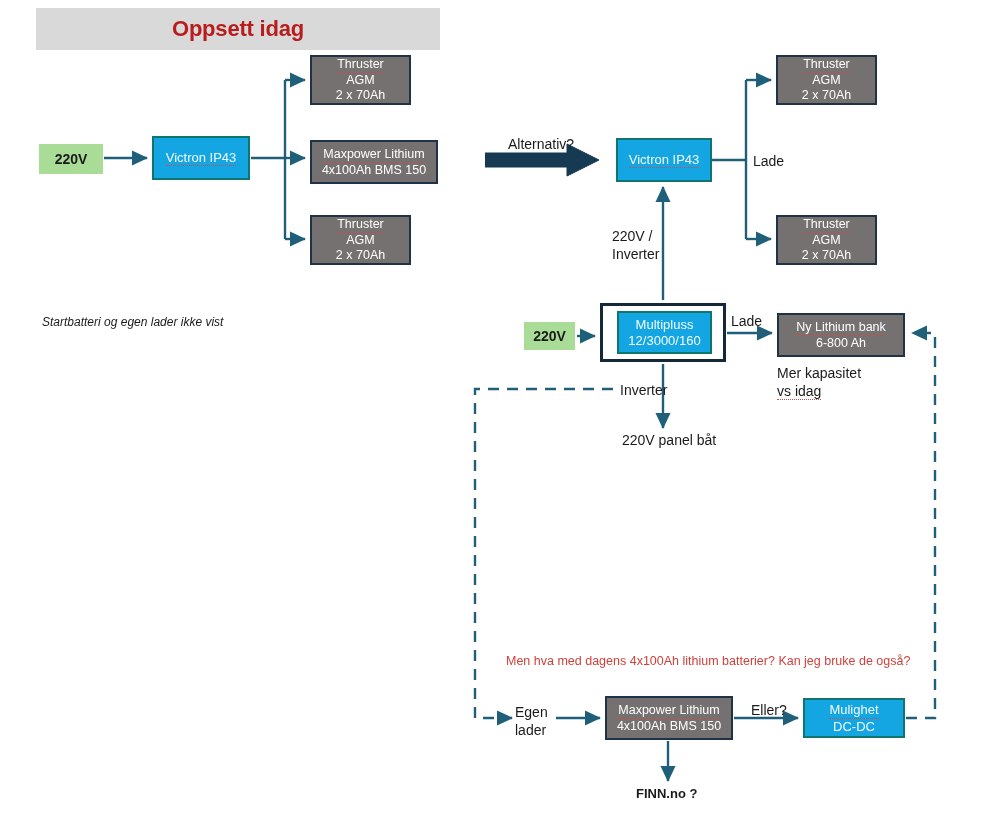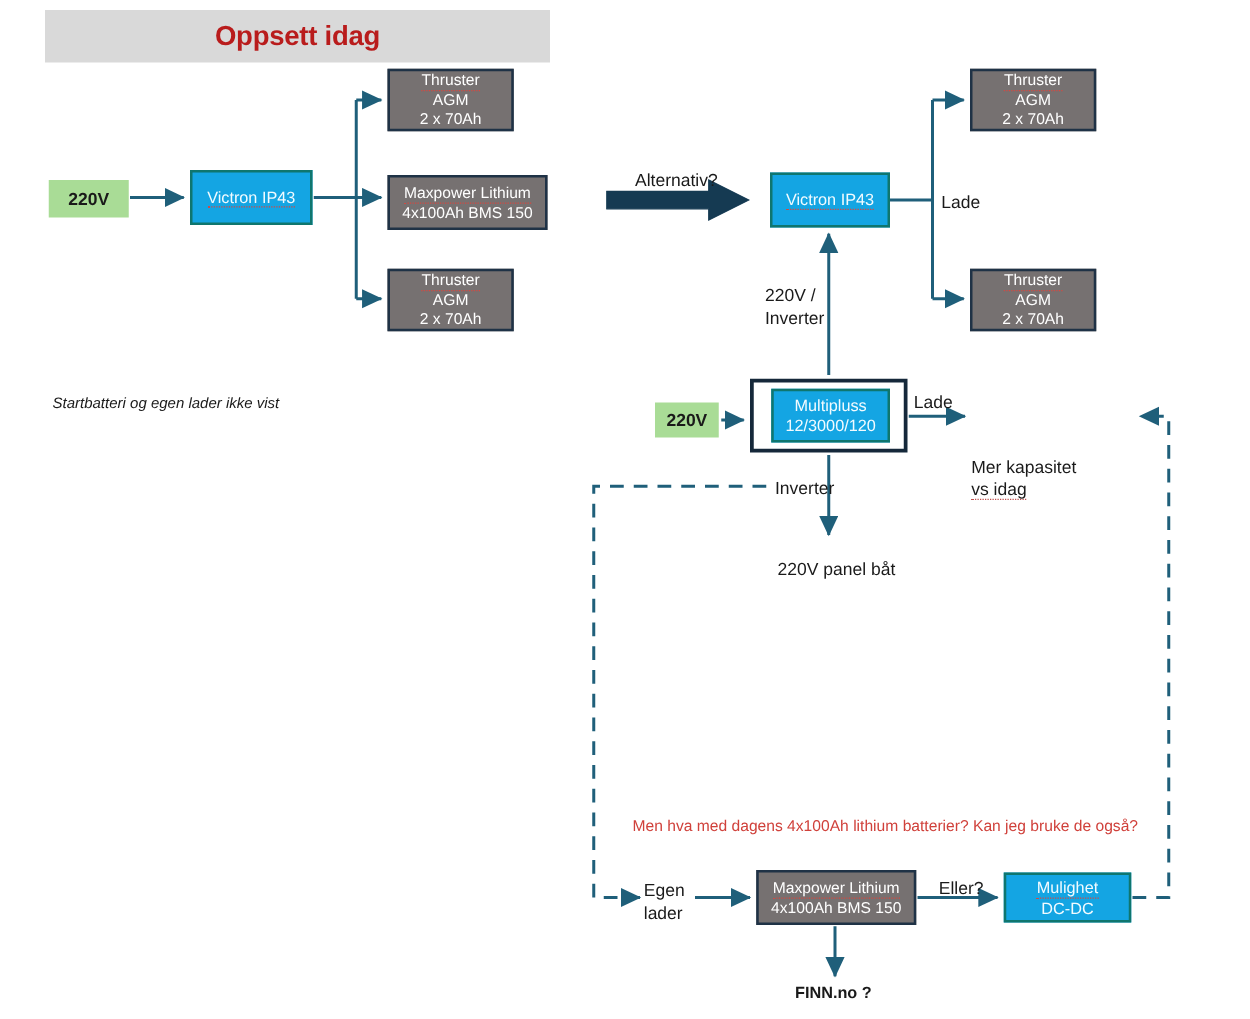--- a/index.html
+++ b/index.html
@@ -223,34 +223,38 @@
     <span>Inverter</span>
   </div>
 
   <div class="node green" style="left:524px; top:322px; width:51px; height:28px;">
     <span class="ln">220V</span>
   </div>
 
   <div id="multipluss-frame"></div>
   <div class="node blue" style="left:617px; top:311px; width:95px; height:43px; border-width:2px;">
     <span class="ln">Multipluss</span>
-    <span class="ln">12/3000/120</span>
+    <span class="ln">12/3000/160</span>
   </div>
 
   <div class="label" style="left:731px; top:313px;">Lade</div>
 
+  <div class="node gray" style="left:777px; top:313px; width:128px; height:44px;">
+    <span class="ln sq">Ny Lithium bank</span>
+    <span class="ln">6-800 Ah</span>
+  </div>
 
   <div class="label center" style="left:777px; top:365px; width:128px;">
     <span>Mer kapasitet</span><br>
     <span class="sq-dark">vs idag</span>
   </div>
 
   <div class="label" style="left:620px; top:382px;">Inverter</div>
 
-  <div class="label" style="left:622px; top:447px;text-align:right;">220V panel båt</div>
+  <div class="label" style="left:622px; top:432px;text-align:right;">220V panel båt</div>
 
   <div class="label red" style="left:506px; top:654px;">Men hva med dagens 4x100Ah lithium batterier? Kan jeg bruke de også?</div>
 
   <div class="label center" style="left:515px; top:704px; width:42px; text-align:left;">
     <span>Egen</span><br>
     <span>lader</span>
   </div>
 
   <div class="node gray" style="left:605px; top:696px; width:128px; height:44px;">
     <span class="ln sq">Maxpower Lithium</span>

